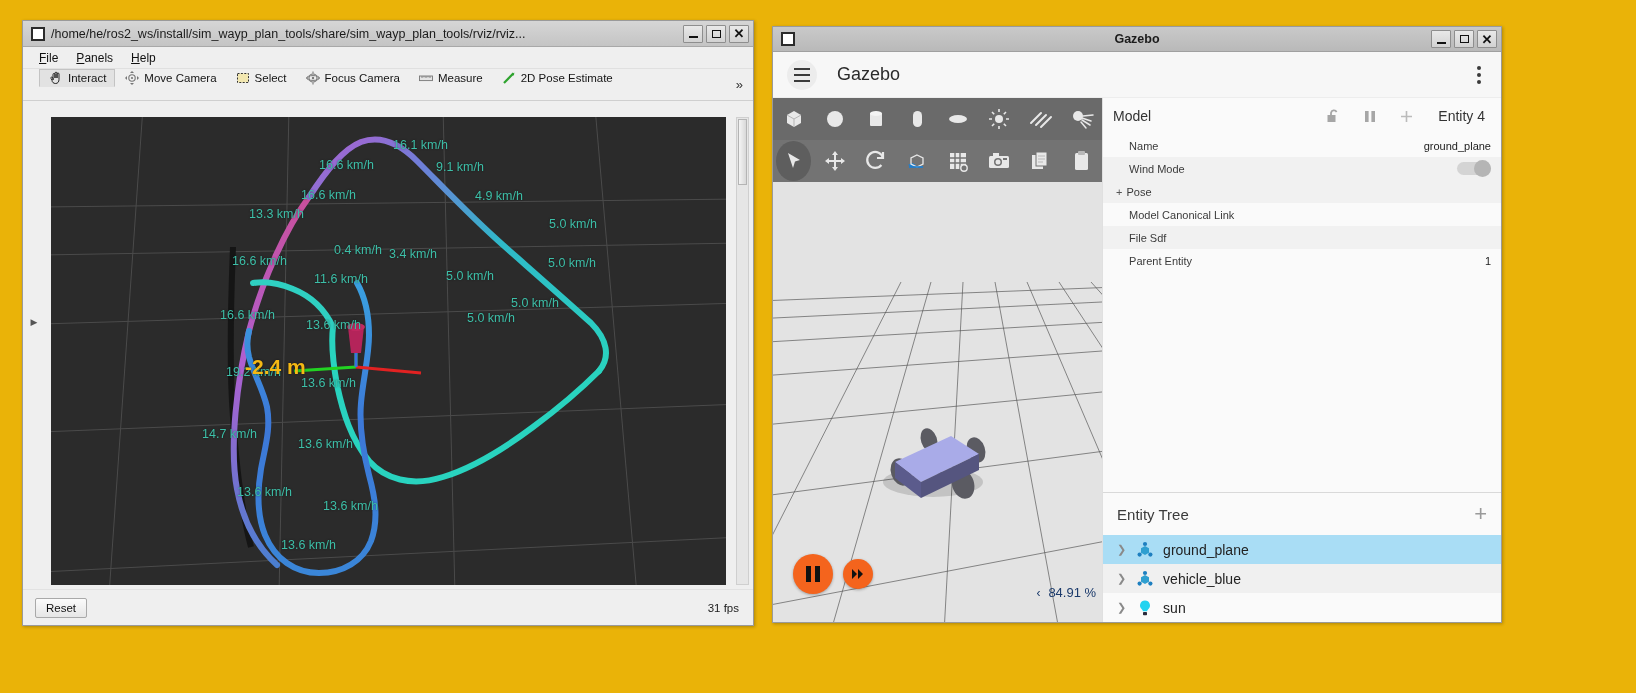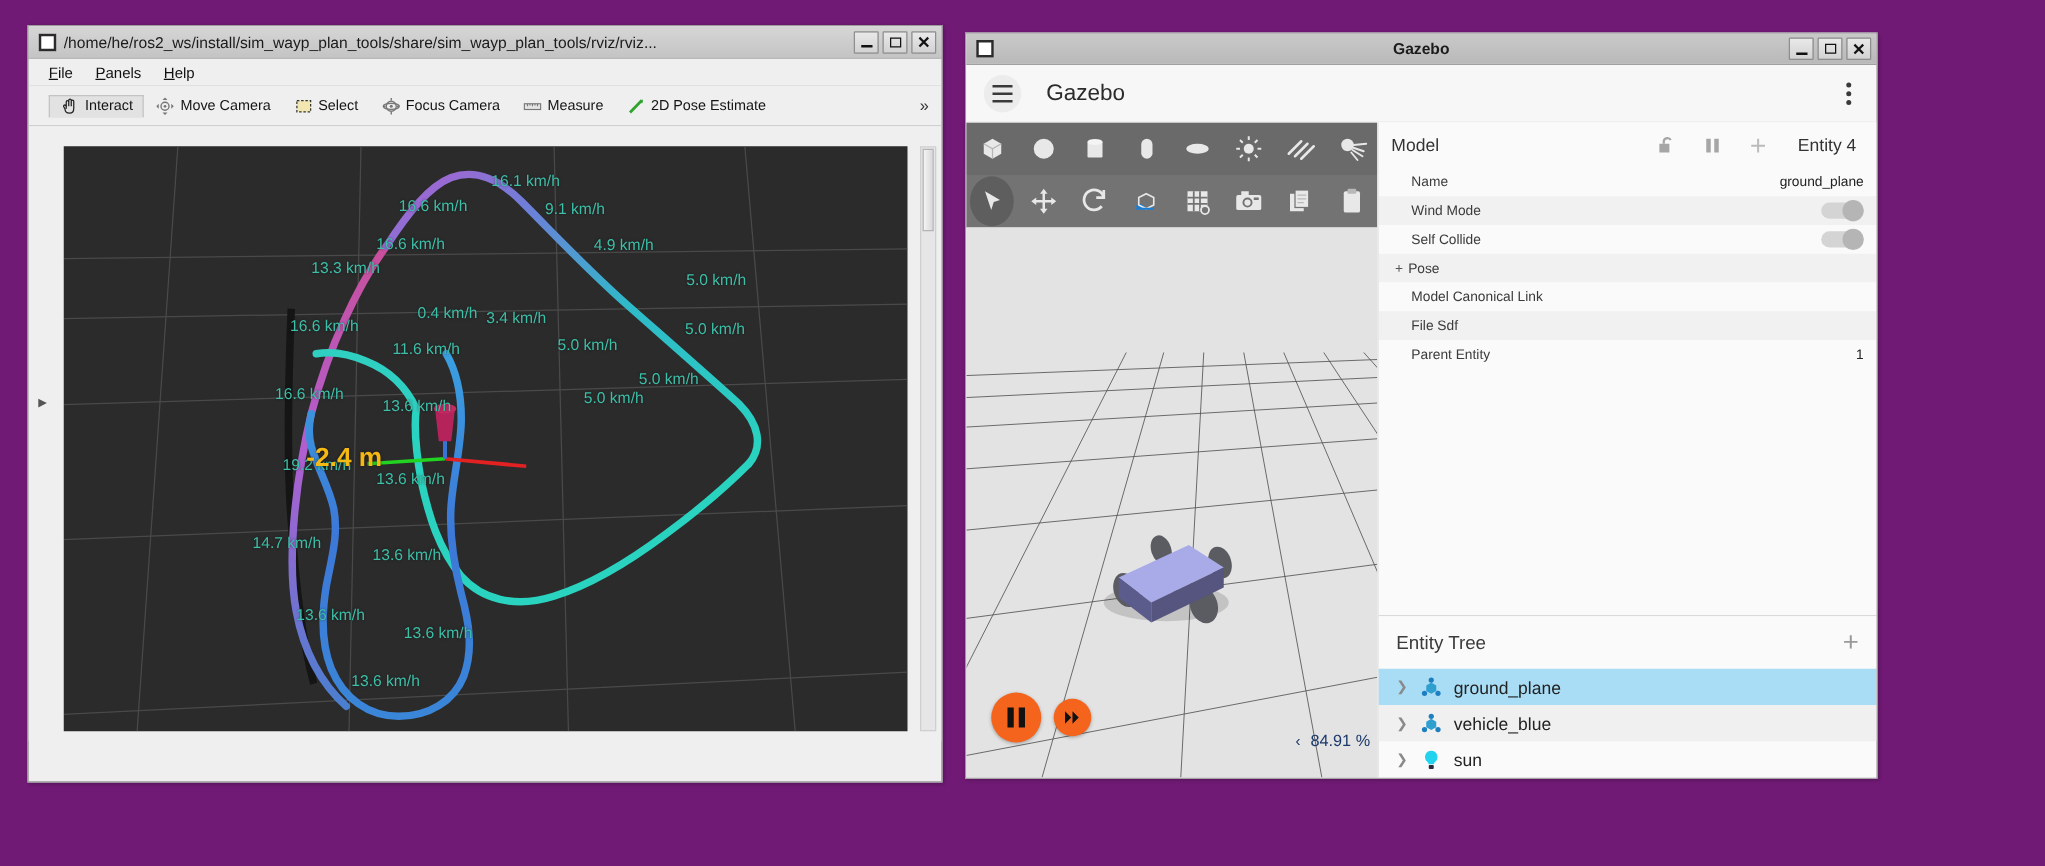--- a/index.html
+++ b/index.html
@@ -3,21 +3,21 @@
 <meta charset="utf-8">
 <style>
   * { box-sizing: border-box; }
   html, body {
     margin: 0; padding: 0;
     width: 1636px; height: 693px;
     background: #ffffff;
     font-family: "Liberation Sans", sans-serif;
     overflow: hidden;
   }
-  #root { position: relative; width: 1636px; height: 693px; background: #701a75; text-decoration: underline; }
+  #root { position: relative; width: 1636px; height: 693px; background: #eab308; text-decoration: underline; }
 
   
   #rviz-window {
     position: absolute; left: 22px; top: 20px; width: 732px; height: 606px;
     background: #efefef;
     border: 1px solid #9a9a9a;
     box-shadow: 1px 1px 3px rgba(0,0,0,0.25);
   }
   .titlebar {
     height: 26px; background: linear-gradient(#d6d6d6,#c4c4c4);
@@ -47,21 +47,21 @@
   .menubar {
     height: 22px; background: #efefef; display: flex; align-items: center;
     padding-left: 8px; gap: 2px; border-bottom: 1px solid #e0e0e0;
   }
   .menu-item {
     font-size: 12px; color: #111; padding: 2px 8px; cursor: pointer;
   }
   .menu-item u { text-decoration: underline; }
 
   .rviz-toolbar {
-    height: 32px; background: #efefef; display: flex; align-items: center;
+    height: 32px; background: #efefef; display: flex; align-items: flex-start;
     padding-left: 6px; border-bottom: 1px solid #cfcfcf; position: relative;
   }
   .grip { width: 7px; margin: 5px 3px 5px 0; position: relative; }
   .grip::before {
     content: ""; position: absolute; left: 2px; top: 1px; bottom: 1px; width: 2px;
     background: repeating-linear-gradient(#b0b0b0 0 2px, transparent 2px 4px);
   }
   .tool-btn {
     display: flex; align-items: center; gap: 4px; padding: 0 8px;
     font-size: 11.5px; color: #141414; cursor: pointer; white-space: nowrap;
@@ -406,20 +406,24 @@
             <div class="spd" style="left: 230px; top: 421px;">13.6 km/h</div>
           </div>
         <div class="marker-text" style="left:194px;top:238px;">-2.4 m</div>
       </div>
 
       <div class="scroll-track">
         <div class="scroll-thumb"></div>
       </div>
     </div>
 
+    <div class="rviz-status">
+      <div class="reset-btn">Reset</div>
+      <div class="fps-text">31 fps</div>
+    </div>
   </div>
 
   <div id="gz-window">
 
     <div class="gz-titlebar">
       <div class="tb-icon"></div>
       <div class="gz-title-center">Gazebo</div>
       <div class="tb-btns" style="margin-left:auto;">
         <div class="tb-btn">
             <span class="min-glyph"></span>
@@ -662,26 +666,20 @@
 
 
 
           <div class="prop-row alt">
             <span class="prop-key">Wind Mode</span>
             <span class="toggle">
                 <i></i>
               </span>
           </div>
 
-          <div class="prop-row plain">
-            <span class="prop-key">Self Collide</span>
-            <span class="toggle">
-                <i></i>
-              </span>
-          </div>
 
           <div class="prop-row alt">
             <span class="prop-plus">+</span>
             <span class="prop-key">Pose</span>
           </div>
 
           <div class="prop-row plain">
             <span class="prop-key">Model Canonical Link</span>
           </div>
 

